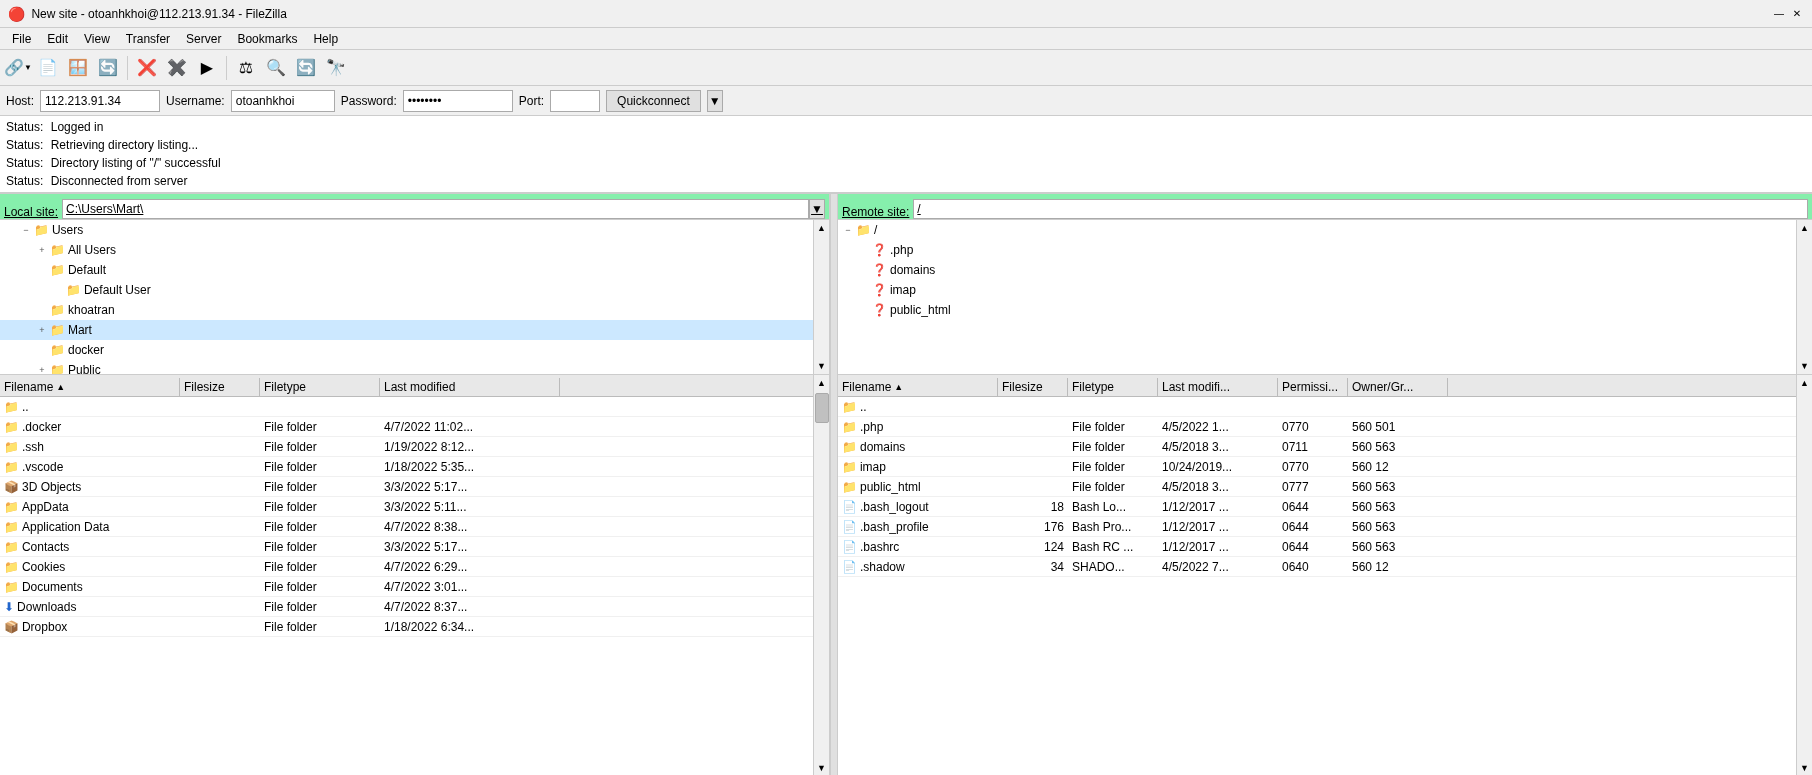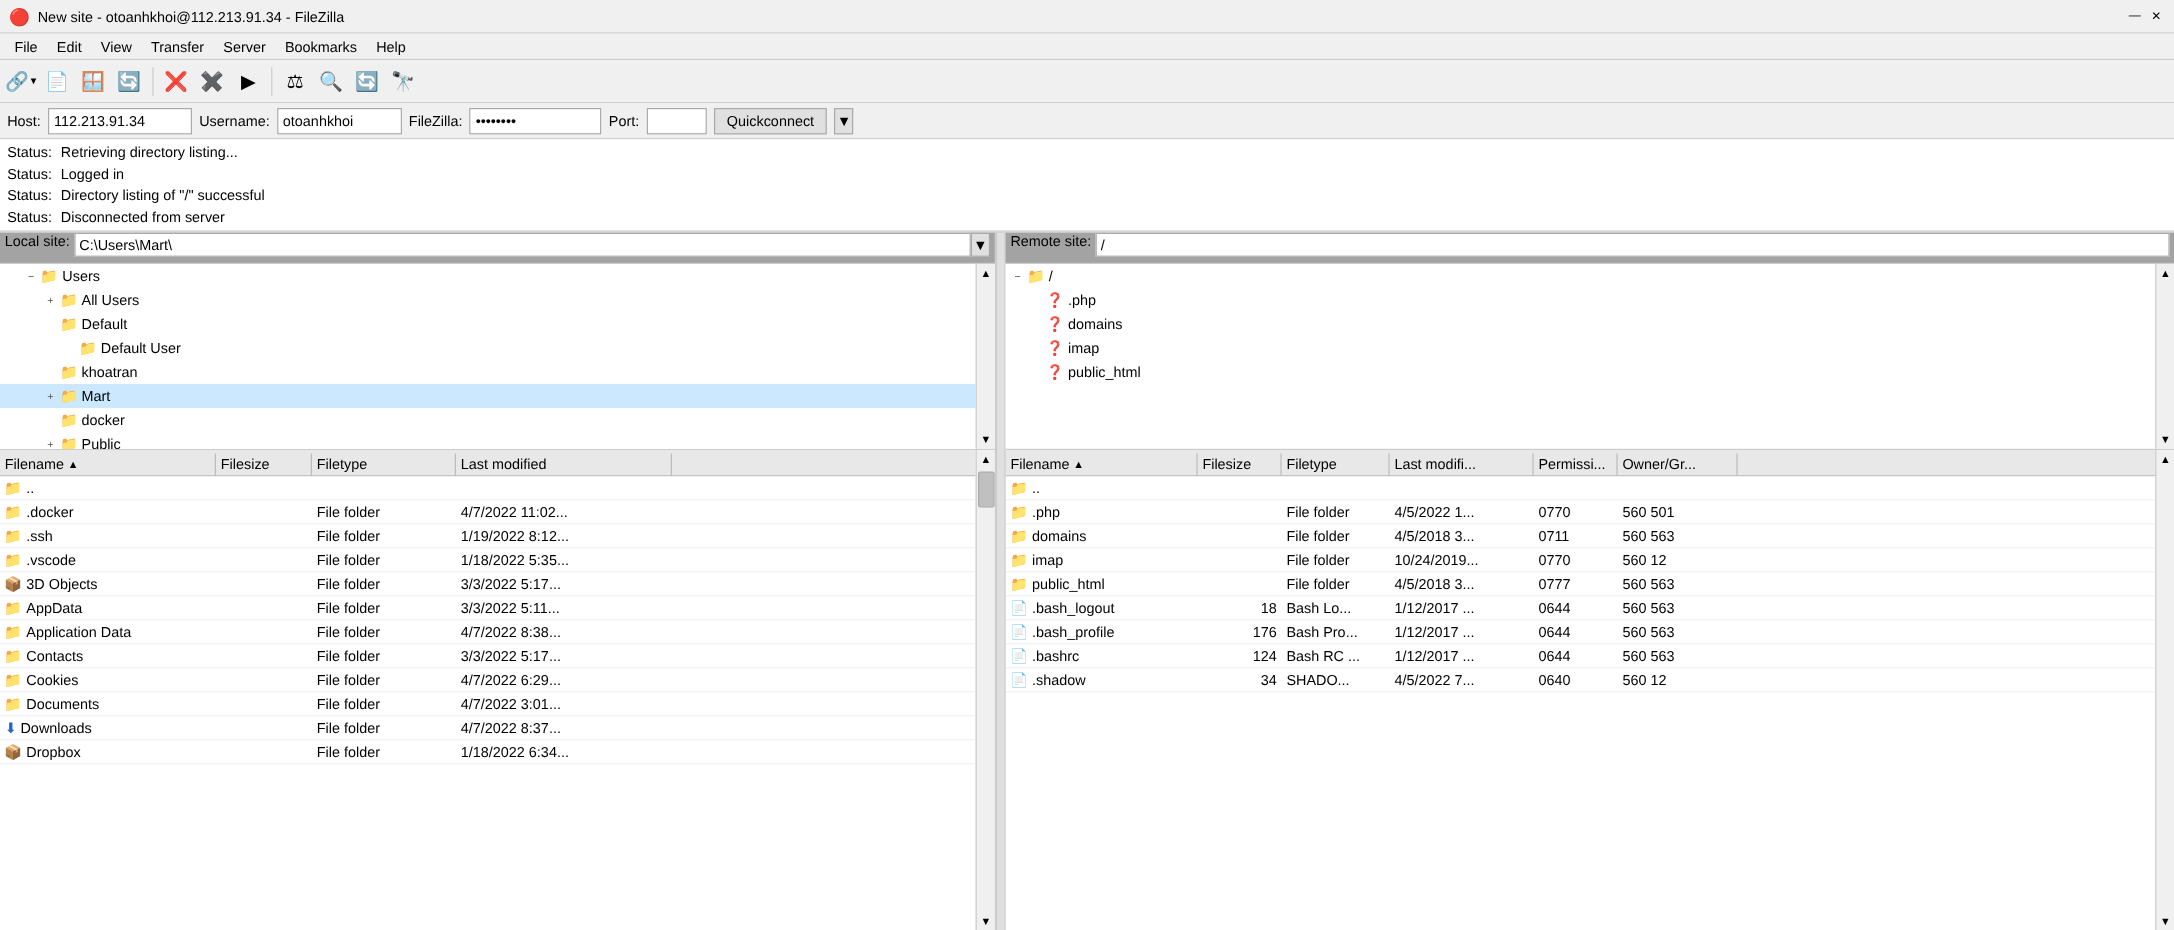--- a/index.html
+++ b/index.html
@@ -107,26 +107,27 @@
     
     .site-pane {
       display: flex;
       flex-direction: column;
       flex: 1;
       border-right: 1px solid #ccc;
     }
     .site-pane.remote { border-right: none; }
 
     .path-bar {
-      background: #a3a3a3;
+      background: #86efac;
       height: 26px;
       display: flex;
-      align-items: flex-start;
+      align-items: flex-end;
       padding: 0 4px;
       border-bottom: 1px solid #ccc;
+      text-decoration: underline;
     }
     .path-label { font-size: 12px; margin-right: 4px; }
     .path-input {
       flex: 1;
       height: 20px;
       border: 1px solid #aaa;
       padding: 0 3px;
       font-size: 12px;
       background: white;
     }
@@ -284,36 +285,36 @@
   <div class="tb-btn" title="Search">🔍</div>
   <div class="tb-btn" title="Synchronized Browsing">🔄</div>
   <div class="tb-btn" title="File Search">🔭</div>
 </div>
 
 <div class="conn-bar">
   <label class="conn-label">Host:</label>
   <input class="conn-input conn-host" type="text" value="112.213.91.34" style="">
   <label class="conn-label">Username:</label>
   <input class="conn-input conn-user" type="text" value="otoanhkhoi" style="">
-  <label class="conn-label">FileZilla:</label>
+  <label class="conn-label">Password:</label>
   <input class="conn-input conn-pass" type="password" value="••••••••" style="">
   <label class="conn-label">Port:</label>
   <input class="conn-input conn-port" type="text" style="">
   <button class="quickconnect-btn">Quickconnect</button>
   <div class="quickconnect-dropdown">▼</div>
 </div>
 
 <div class="status-panel">
   <div class="status-line">
     <span class="status-label">Status:</span>
-    <span class="status-value" style="margin-left:4px;">Retrieving directory listing...</span>
+    <span class="status-value" style="margin-left:4px;">Logged in</span>
   </div>
   <div class="status-line">
     <span class="status-label">Status:</span>
-    <span class="status-value" style="margin-left:4px;">Logged in</span>
+    <span class="status-value" style="margin-left:4px;">Retrieving directory listing...</span>
   </div>
   <div class="status-line">
     <span class="status-label">Status:</span>
     <span class="status-value" style="margin-left:4px;">Directory listing of "/" successful</span>
   </div>
   <div class="status-line">
     <span class="status-label">Status:</span>
     <span class="status-value" style="margin-left:4px;">Disconnected from server</span>
   </div>
 </div>

